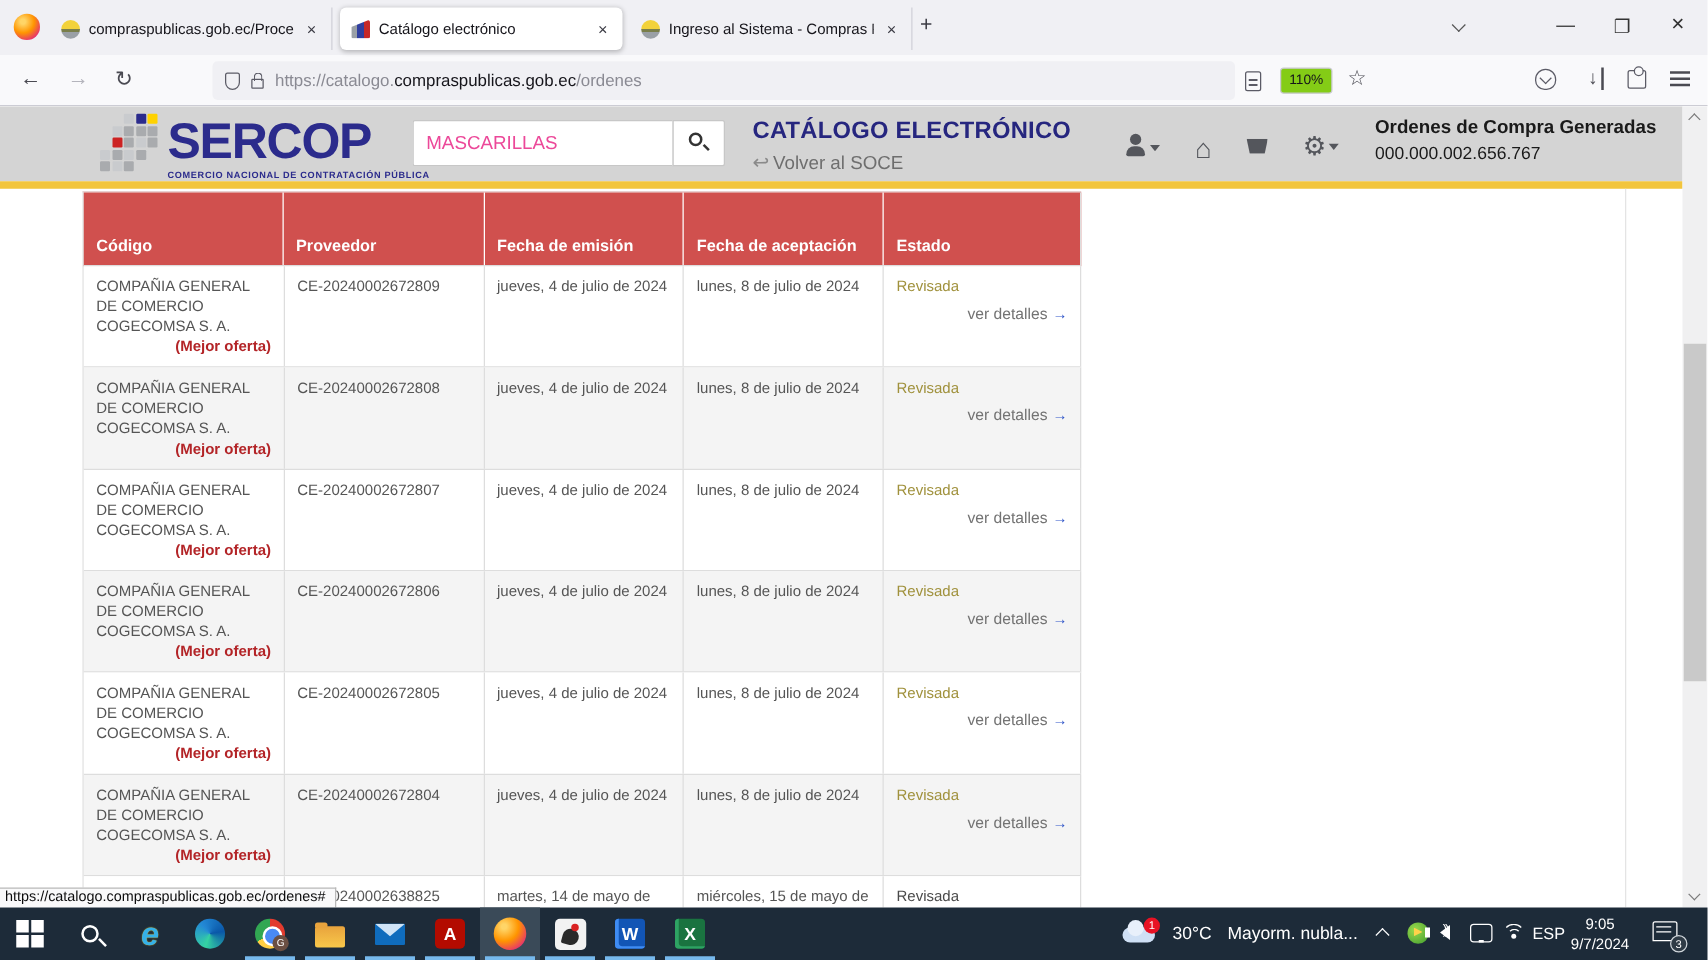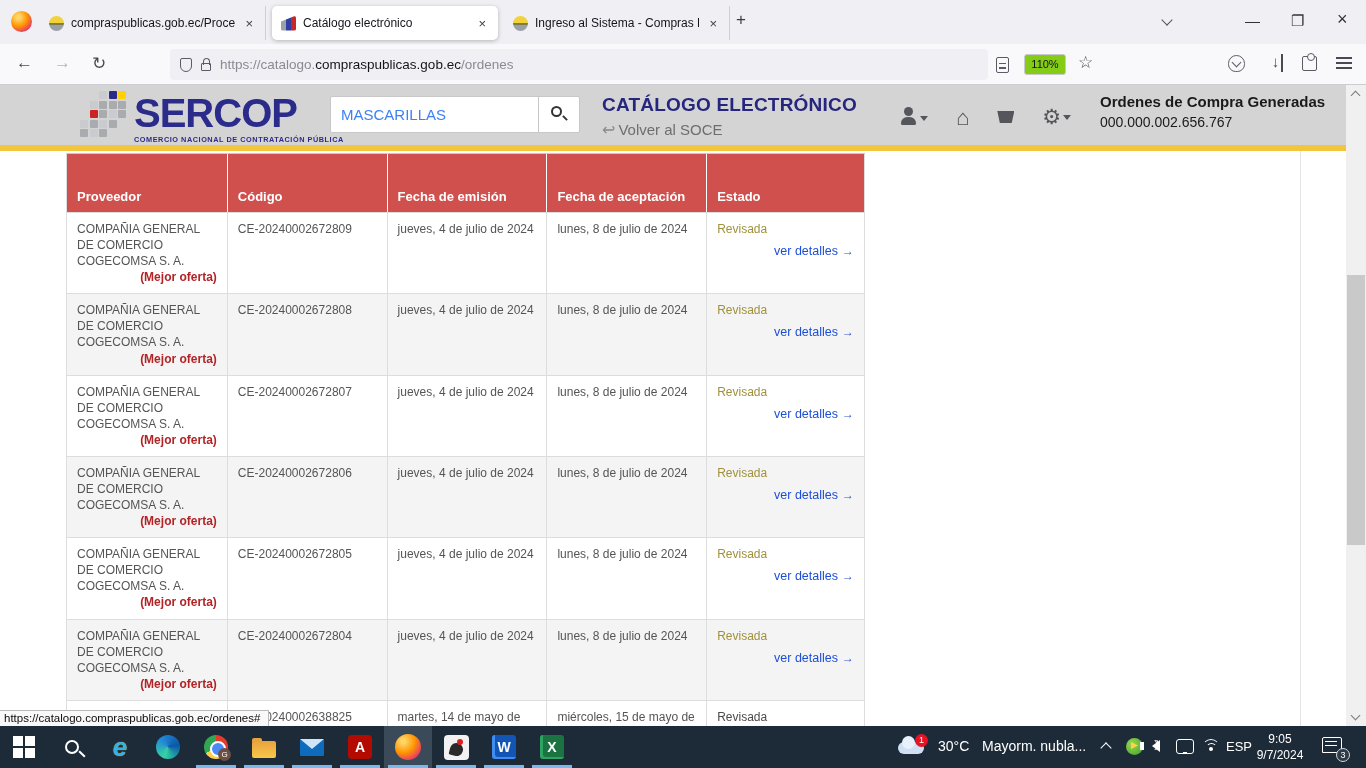--- a/index.html
+++ b/index.html
@@ -52,21 +52,21 @@
   .logo-block { position:absolute; left:80px; top:6px; display:flex; gap:8px; align-items:flex-end; }
   .mosaic { display:grid; grid-template-columns:repeat(5,8px); grid-auto-rows:8px; gap:1.5px; margin-bottom:6px; }
   .mosaic i { background:#a9abae; border-radius:1px; }
   .mosaic i.l { background:#c9cbce; } .mosaic i.r { background:#cc2222; } .mosaic i.y { background:#ffd200; } .mosaic i.n { background:#2b2b8c; } .mosaic i.e { background:transparent; }
   .logo-text { line-height:1; }
   .logo-name { font-size:40px; font-weight:bold; color:#2b2b8c; letter-spacing:-1px; }
   .logo-sub { font-size:7.3px; font-weight:bold; color:#2b2b8c; letter-spacing:.55px; margin-top:3px; }
 
   
   .search-wrap { position:absolute; left:330px; top:11px; display:flex; }
-  .search-input { width:208px; height:37px; border:1px solid #c7c7c7; border-right:none; padding:0 10px; font-size:15px; color:#3b82f6; background:#fff; border-radius:2px 0 0 2px; font-family:"Liberation Sans",sans-serif; }
+  .search-input { width:208px; height:37px; border:1px solid #c7c7c7; border-right:none; padding:0 10px; font-size:15px; color:#ec4899; background:#fff; border-radius:2px 0 0 2px; font-family:"Liberation Sans",sans-serif; }
   .search-btn { width:42px; height:37px; background:#fff; border:1px solid #c7c7c7; border-radius:0 2px 2px 0; position:relative; }
   .mag { position:absolute; left:12px; top:9px; width:11px; height:11px; border:2px solid #333; border-radius:50%; }
   .mag:before { content:""; position:absolute; left:9px; top:9px; width:6px; height:2px; background:#333; transform:rotate(45deg); }
 
   .title-block { position:absolute; left:602px; top:9px; }
   .app-title { font-size:19px; font-weight:bold; color:#26267f; letter-spacing:.2px; }
   .volver { font-size:15px; color:#6e6e6e; margin-top:4px; }
   .volver .ic { font-size:16px; color:#8a8a8a; margin-right:3px; }
 
   .hicons { position:absolute; left:900px; top:22px; display:flex; gap:28px; align-items:center; color:#54565c; }
@@ -88,21 +88,21 @@
   .tr { display:flex; border-bottom:1px solid #ddd; background:#fff; min-height:64px; }
   .tr:nth-child(even) { background:#f4f4f4; }
   .td { border-right:1px solid #ddd; padding:8px 10px; font-size:12px; color:#555; line-height:1.34; }
   .c1 { width:161px; } .c2 { width:160px; } .c3 { width:160px; } .c4 { width:160px; } .c5 { width:158px; }
   .thead { display:flex; background:#d0504e; min-height:59px; border-bottom:1px solid #ddd; }
   .th { border-right:1px solid #fff; color:#fff; font-size:13px; font-weight:bold; padding:8px 10px; display:flex; align-items:flex-end; }
   .thead .th:last-child, .tr .td:last-child { border-right:1px solid #ddd; }
   .offer { float:right; color:#b32427; font-weight:bold; }
   .st-olive { color:#a0913c; } .st-dark { color:#4a4a4a; }
   .detail-line { text-align:right; margin-top:6px; }
-  .detail-link { color:#1d4ed8; font-size:12.5px; }
+  .detail-link { color:#737373; font-size:12.5px; }
   .detail-arrow { color:#2f55c8; font-weight:bold; margin-left:4px; }
 
   
   .loading { position:absolute; left:1015px; top:80px; width:150px; text-align:center; }
   .spin { position:relative; width:46px; height:46px; margin:0 auto; }
   .spoke { position:absolute; left:21px; top:1px; width:5px; height:12px; border-radius:2.5px; background:#ececec; transform-origin:2.5px 22px; }
   .spoke:nth-child(12) { background:#c7d6ee; } .spoke:nth-child(1) { background:#a9c0e8; }
   .spoke:nth-child(2) { background:#7a98d0; } .spoke:nth-child(3) { background:#2c4fa3; }
   .spoke:nth-child(4) { background:#1b3a7a; }
   .loading-text { margin-top:18px; font-size:15px; color:#333; }
@@ -274,22 +274,22 @@
       <div class="orders-label">Ordenes de Compra Generadas</div>
       <div class="orders-num">000.000.002.656.767</div>
     </div>
   </div>
 
   <div class="yellow-bar"></div>
   <div class="vdivider"></div>
 
   <div class="otable">
     <div class="thead">
+      <div class="th c2">Código</div>
       <div class="th c1">Proveedor</div>
-      <div class="th c2">Código</div>
       <div class="th c3">Fecha de emisión</div>
       <div class="th c4">Fecha de aceptación</div>
       <div class="th c5">Estado</div>
     </div>
     <div>
         <div class="tr">
       <div class="td c1"><span>COMPAÑIA GENERAL DE COMERCIO COGECOMSA S. A.</span> <span class="offer">(Mejor oferta)</span></div>
       <div class="td c2">CE-20240002672809</div>
       <div class="td c3">jueves, 4 de julio de 2024</div>
       <div class="td c4">lunes, 8 de julio de 2024</div>

